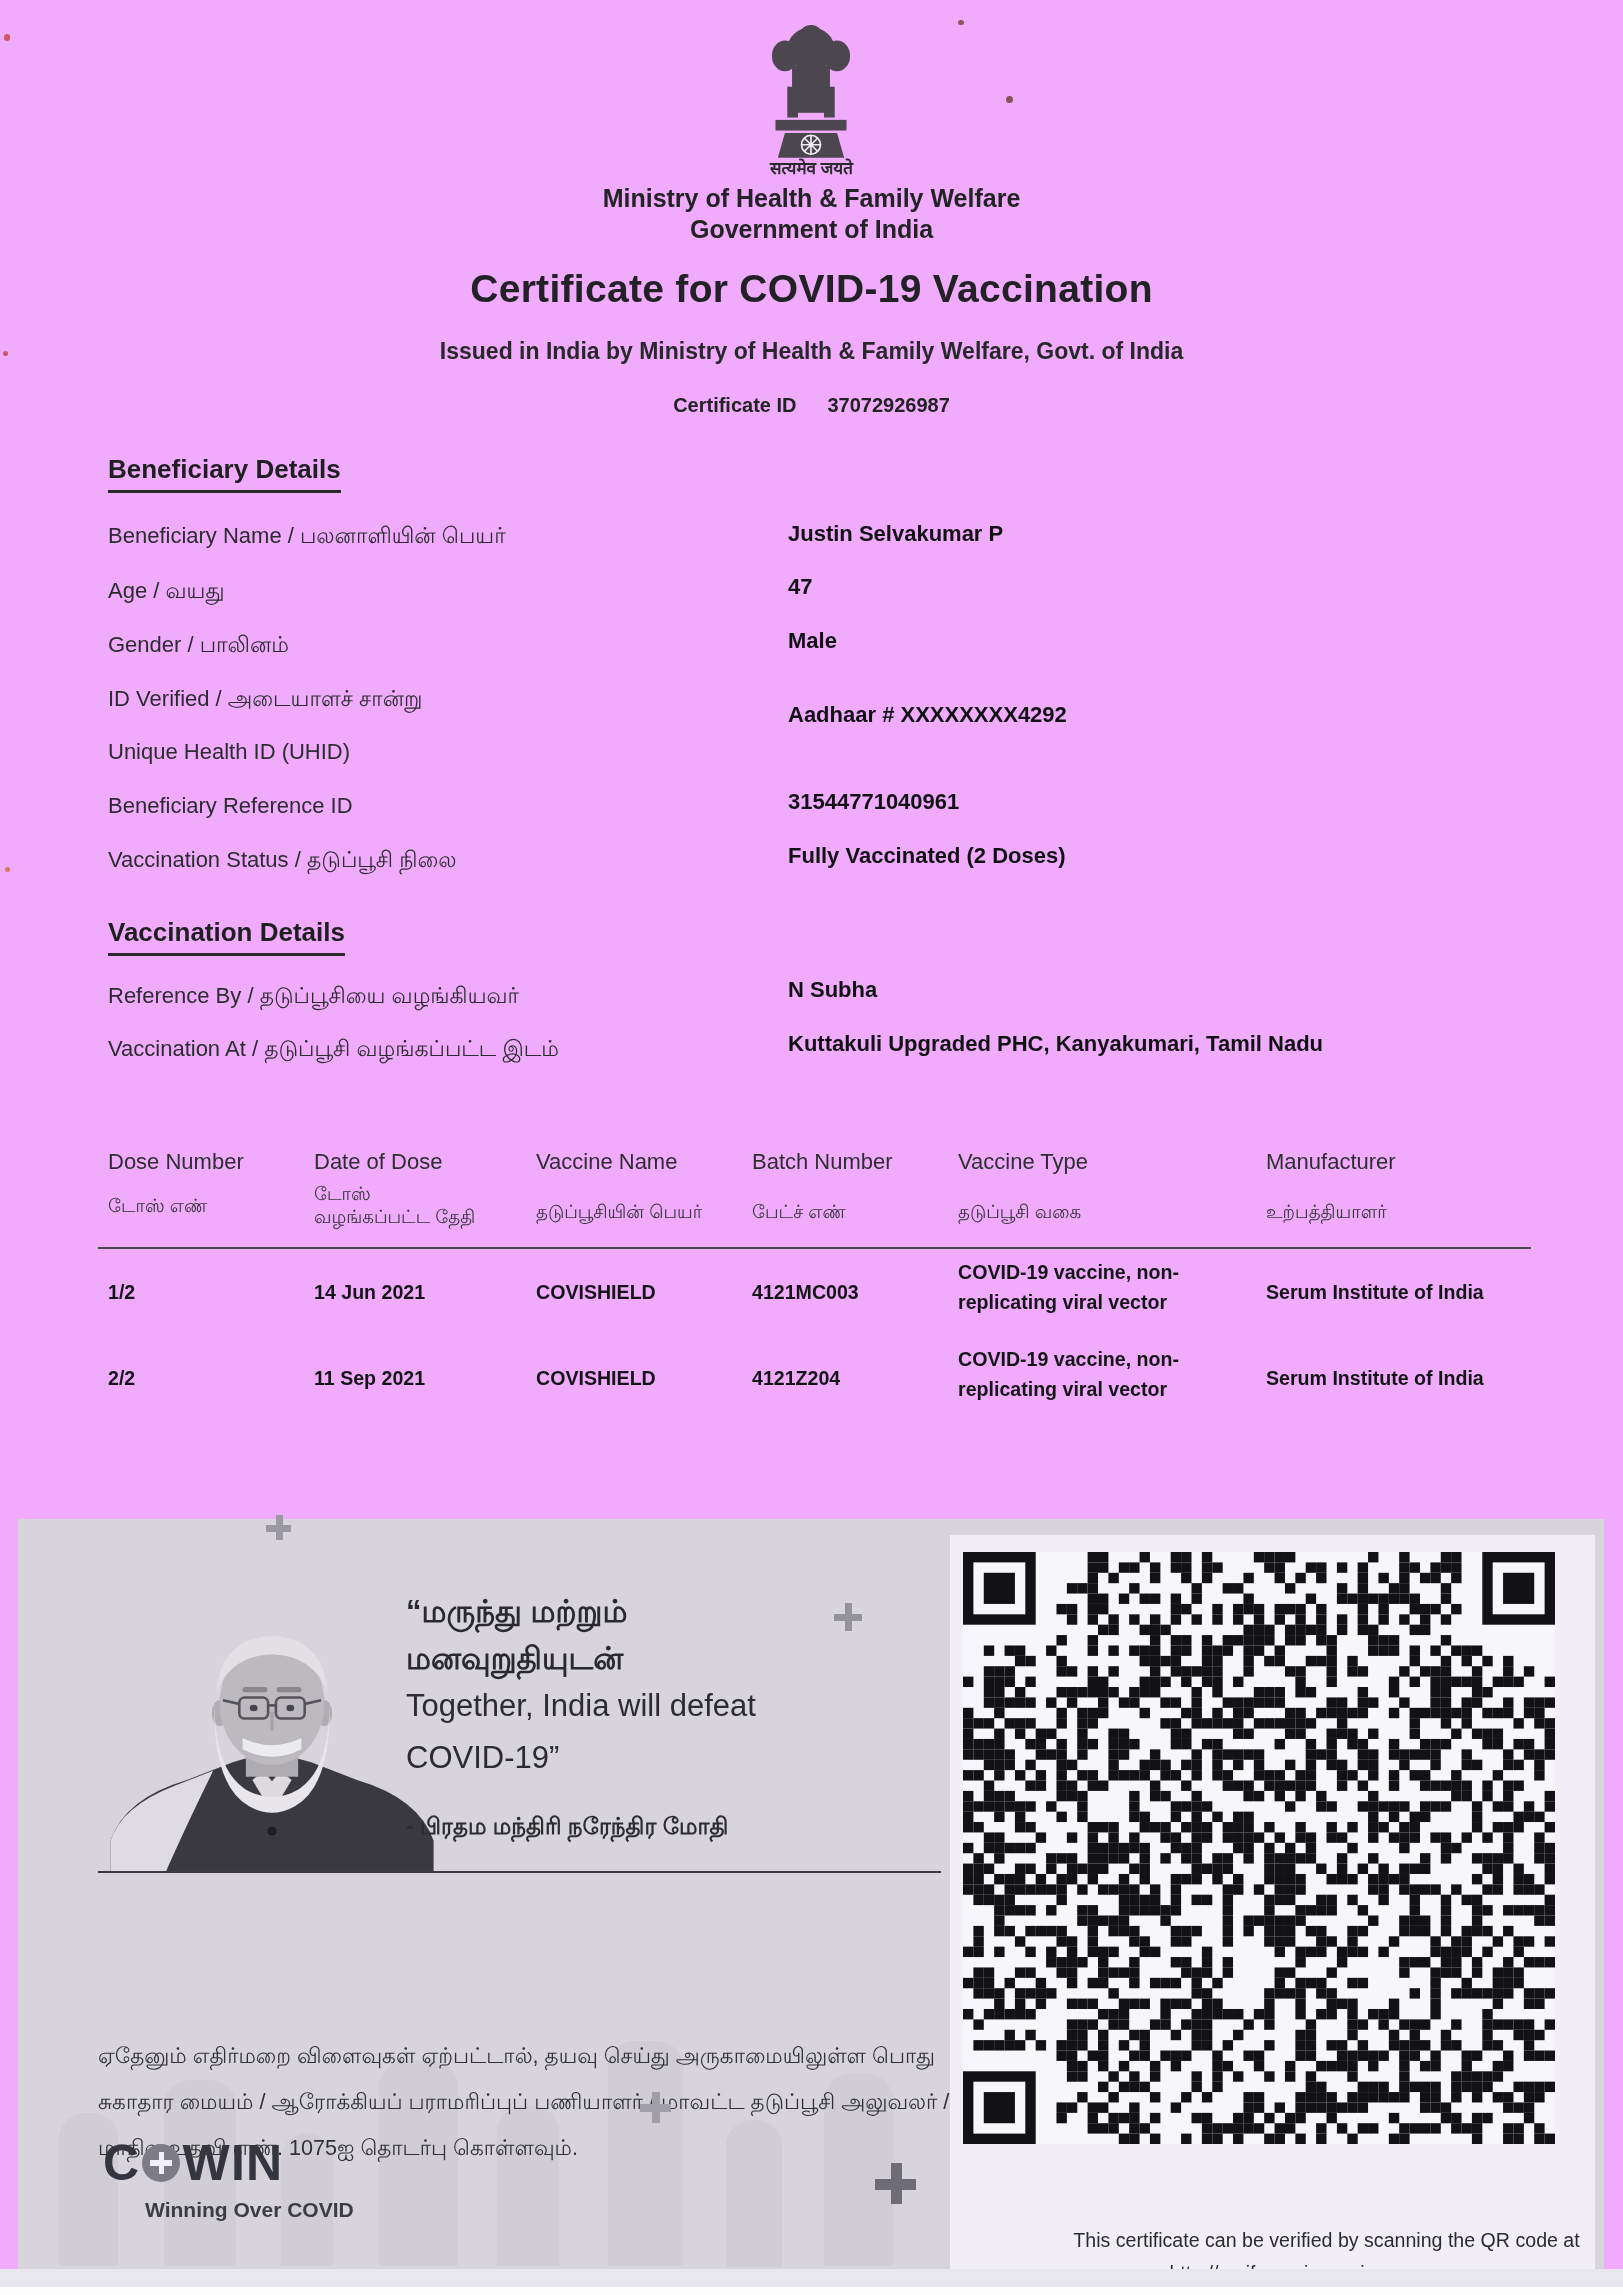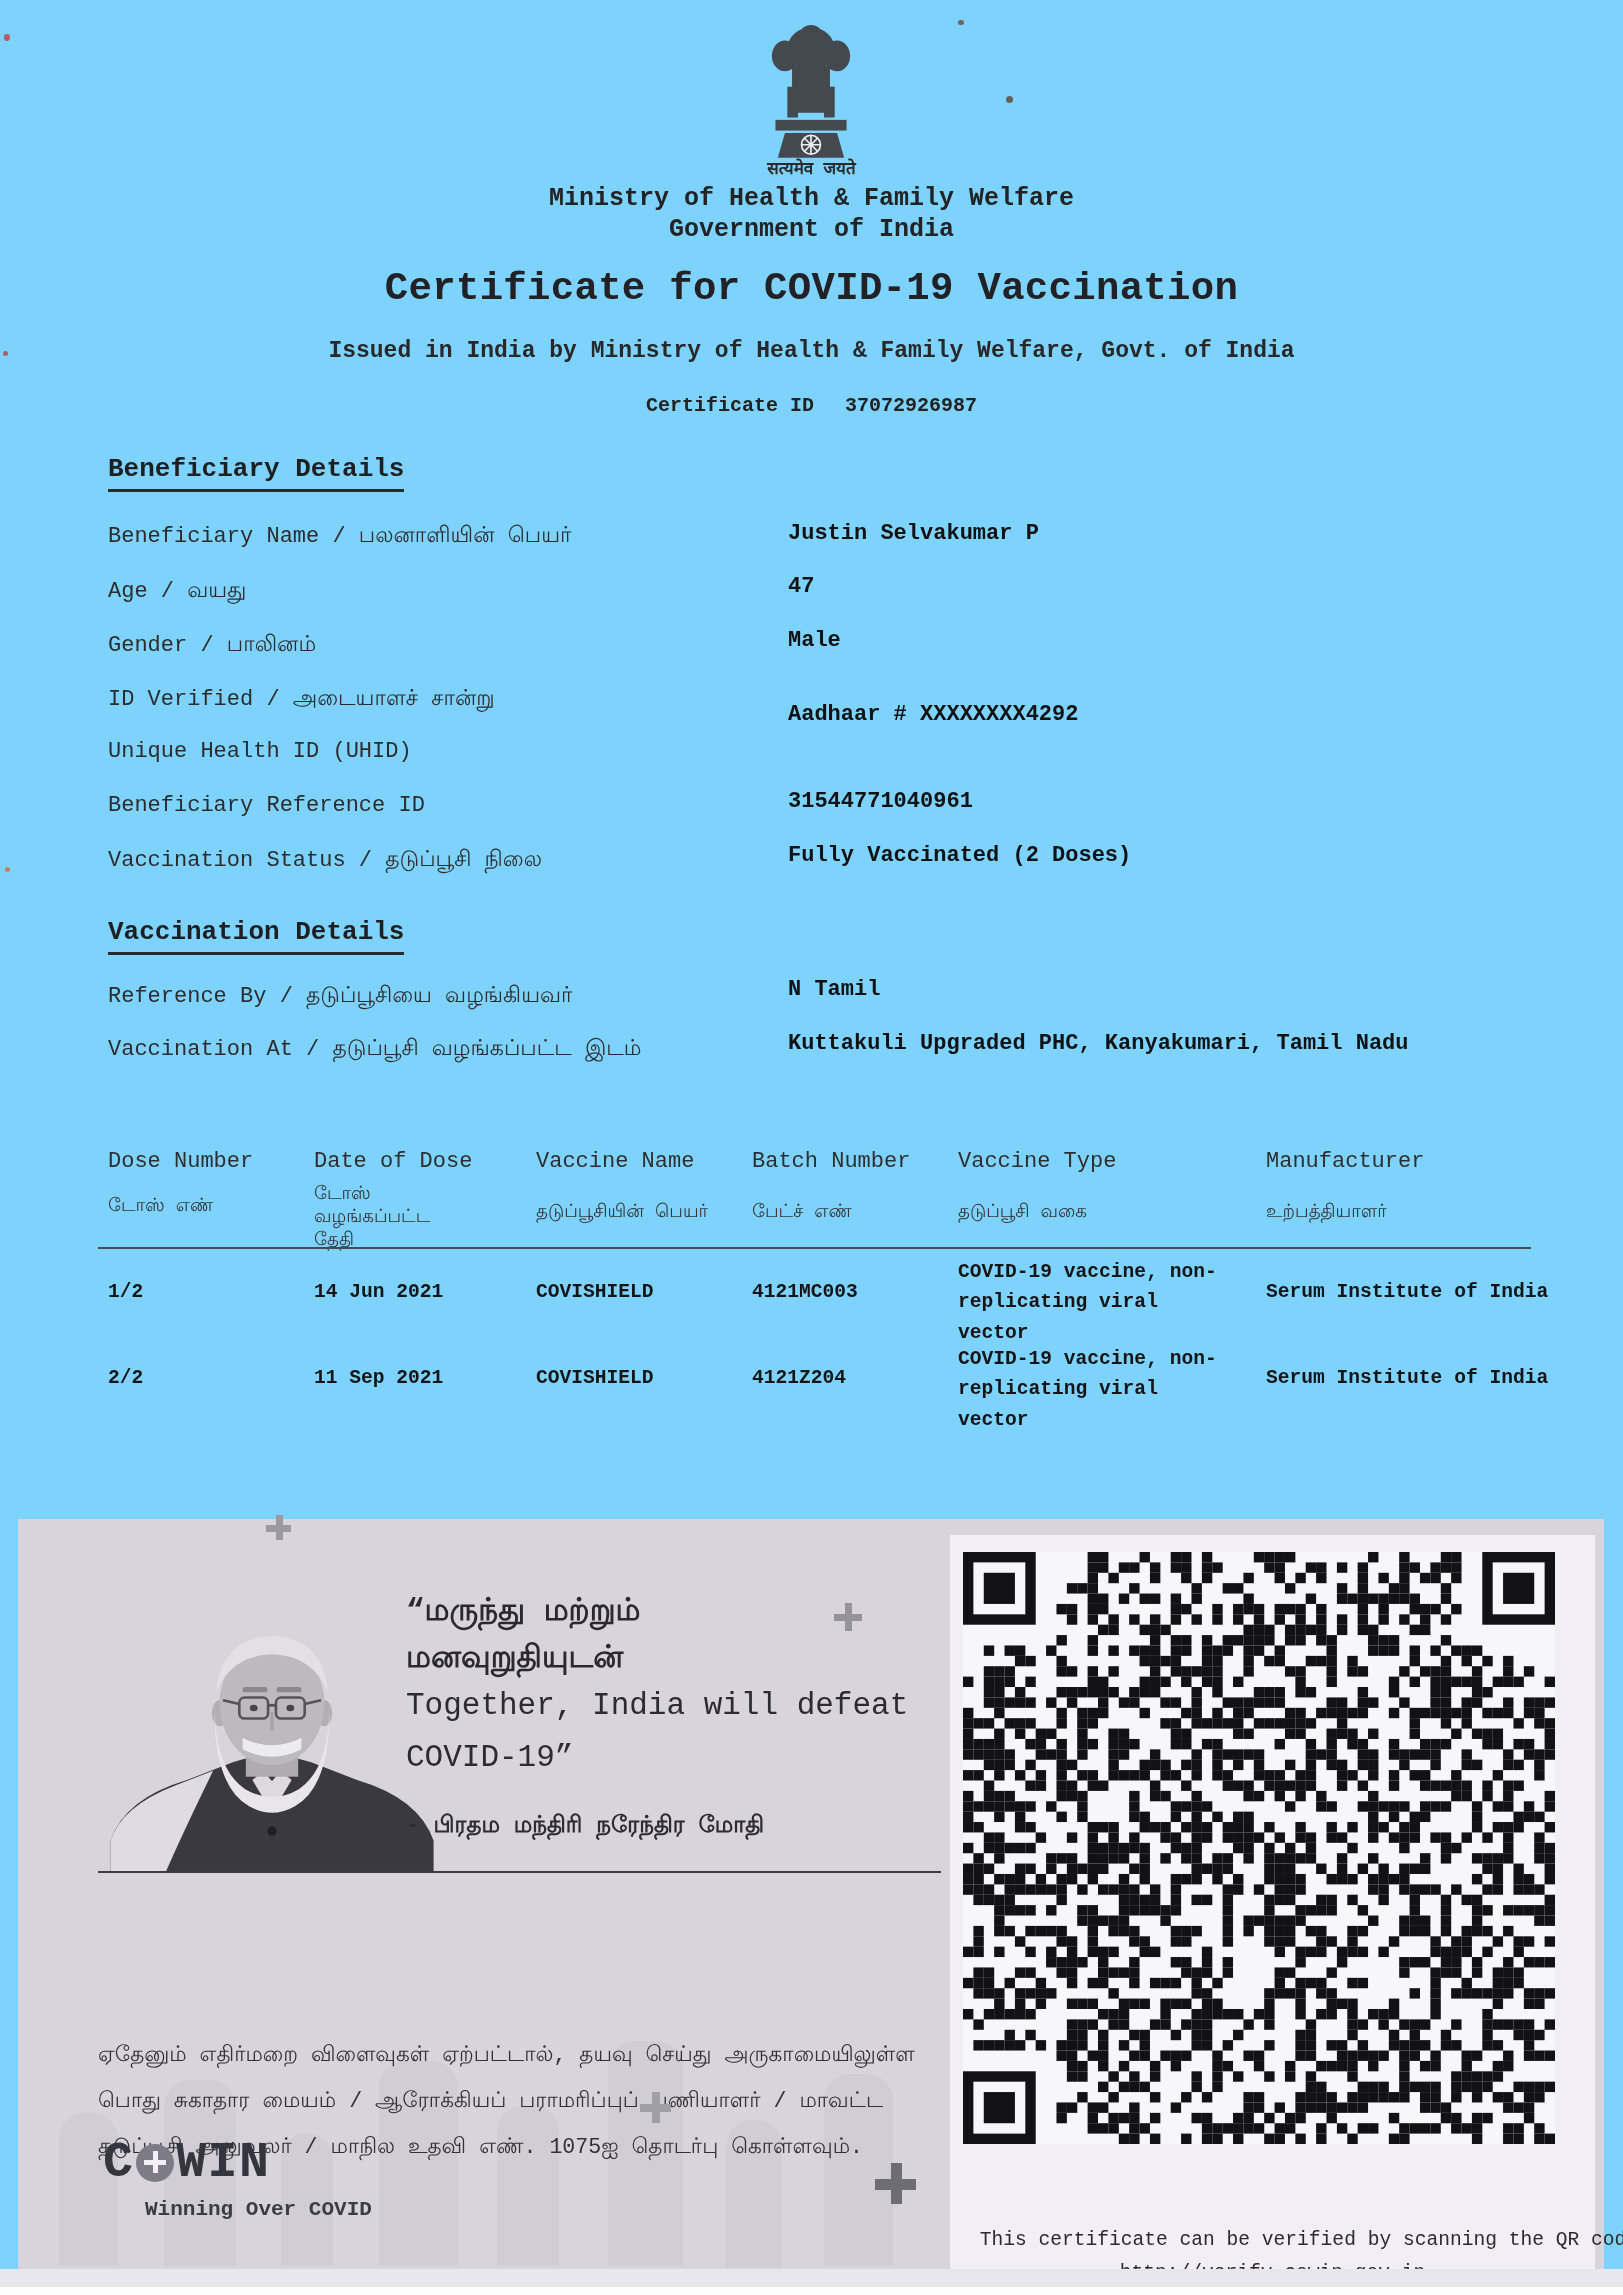--- a/index.html
+++ b/index.html
@@ -1,19 +1,19 @@
 <!DOCTYPE html>
 <html style="font-size:10.5px"><head>
 <meta charset="utf-8">
 <style>
   html,body{margin:0;padding:0;background:#cfcdd4;}
   .page{
     position:relative;width:1623px;height:2295px;overflow:hidden;
-    background:#7dd3fc;
-    font-family:Liberation Mono, monospace;
+    background:#f0abfc;
+    font-family:Liberation Sans, sans-serif;
     color:#1a1a1c;
   }
   .abs{position:absolute;}
   .centered{left:0;width:1623px;text-align:center;}
   
   .emblem{left:736px;top:18.3px;width:150px;height:154px;}
   .motto{left:0;width:1623px;top:156px;text-align:center;font-size:17px;color:#2b2b2d;font-weight:bold;}
   .ministry{top:184px;font-size:25px;font-weight:bold;color:#232325;}
   .govt{top:215px;font-size:25px;font-weight:bold;color:#232325;}
   .cert-title{top:267px;font-size:39px;font-weight:bold;color:#222226;letter-spacing:0.3px;}
@@ -110,21 +110,21 @@
   <div class="abs kv-value" style="top:702px;">Aadhaar # XXXXXXXX4292</div>
   <div class="abs kv-label" style="top:739px;">Unique Health ID (UHID)</div>
   <div class="abs kv-value" style="top:735px;"></div>
   <div class="abs kv-label" style="top:793px;">Beneficiary Reference ID</div>
   <div class="abs kv-value" style="top:789px;">31544771040961</div>
   <div class="abs kv-label" style="top:847px;">Vaccination Status / தடுப்பூசி நிலை</div>
   <div class="abs kv-value" style="top:843px;">Fully Vaccinated (2 Doses)</div>
 
   <div class="abs section-title" style="top:917px;">Vaccination Details</div>
   <div class="abs kv-label" style="top:983px;">Reference By / தடுப்பூசியை வழங்கியவர்</div>
-  <div class="abs kv-value" style="top:977px;">N Tamil</div>
+  <div class="abs kv-value" style="top:977px;">N Subha</div>
   <div class="abs kv-label" style="top:1036px;">Vaccination At / தடுப்பூசி வழங்கப்பட்ட இடம்</div>
   <div class="abs kv-value" style="top:1031px;">Kuttakuli Upgraded PHC, Kanyakumari, Tamil Nadu</div>
 
   <div class="abs th-en" style="left:108px; top:1149px;">Dose Number</div>
   <div class="abs th-en" style="left:314px; top:1149px;">Date of Dose</div>
   <div class="abs th-en" style="left:536px; top:1149px;">Vaccine Name</div>
   <div class="abs th-en" style="left:752px;top:1149px;">Batch Number</div>
   <div class="abs th-en" style="left:958px;top:1149px;">Vaccine Type</div>
   <div class="abs th-en" style="left:1266px;top:1149px;">Manufacturer</div>
 

